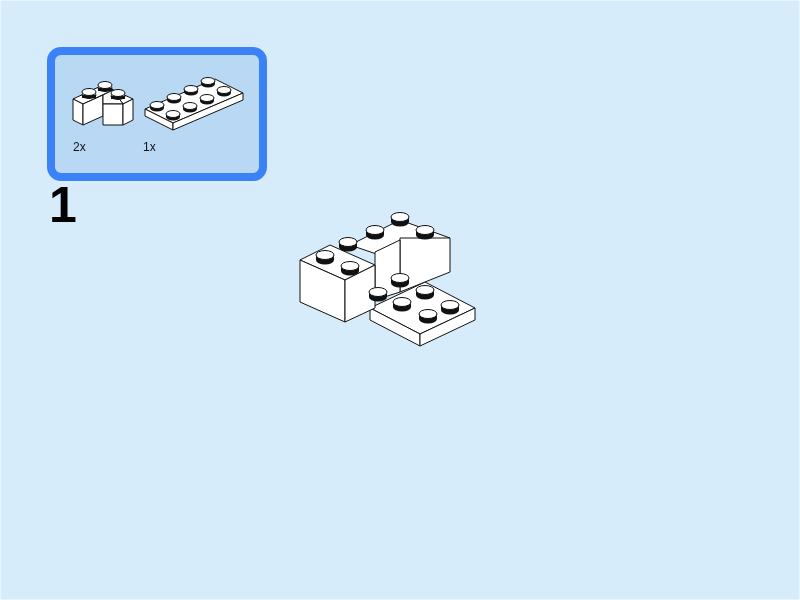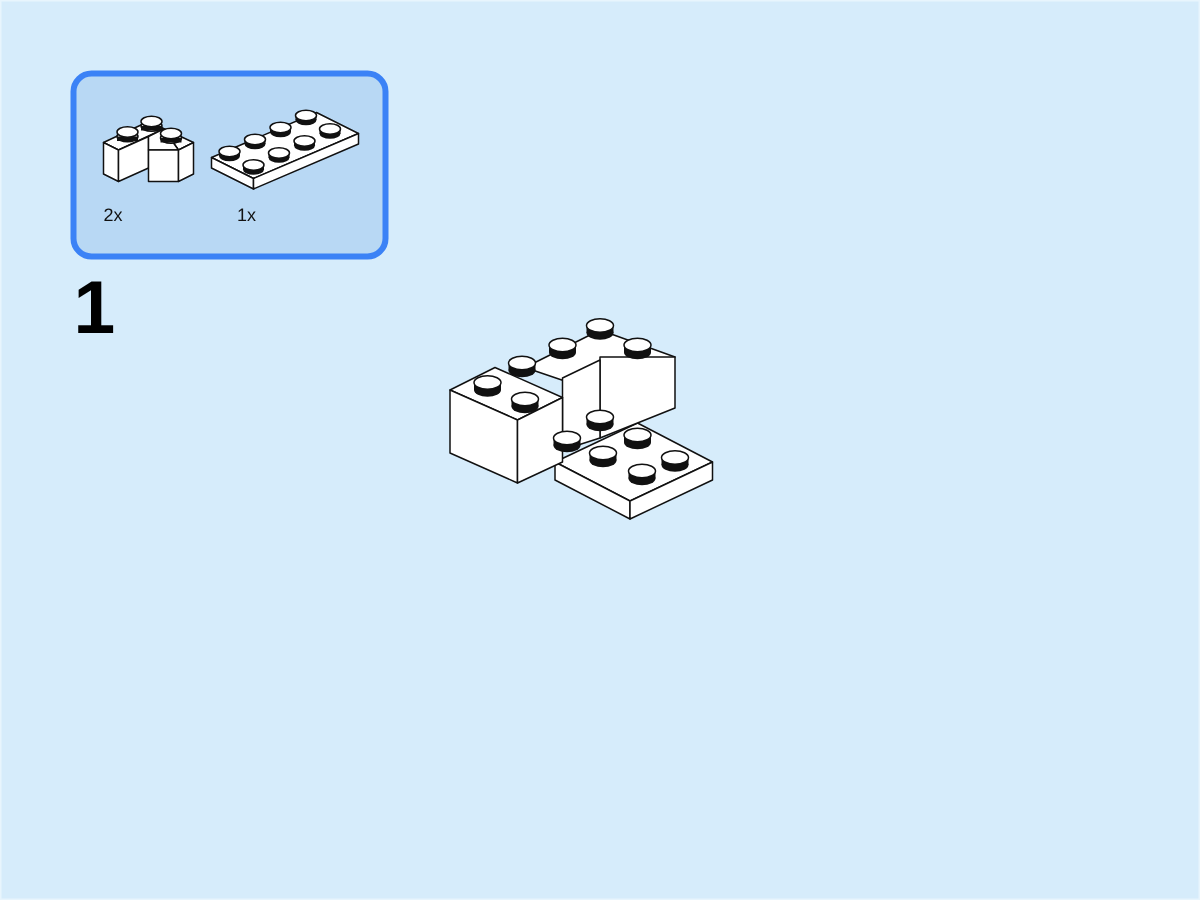--- a/index.html
+++ b/index.html
@@ -10,21 +10,21 @@
     position: relative;
   }
   .frame {
     position: absolute; left: 0; top: 0; width: 798px; height: 598px;
     border: 1px solid #e8f5fd;
   }
   .parts-box {
     position: absolute; left: 47px; top: 47px;
     width: 204px; height: 118px;
     background: #b8d8f4;
-    border: 4px solid #3b82f6;
+    border: 8px solid #3b82f6;
     border-radius: 14px;
   }
   .part { position: absolute; }
   .qty {
     position: absolute; font-size: 12px; color: #111;
   }
   .step-number {
     position: absolute; left: 49px; top: 180px;
     font-size: 50px; font-weight: bold; color: #000;
     line-height: 1;
@@ -115,21 +115,21 @@
             <ellipse cx="0" cy="0" rx="7" ry="3.5" fill="#fff" stroke="#111"></ellipse>
           </g>
         <g transform="translate(81,15)">
             <ellipse cx="0" cy="3" rx="7" ry="3.5" fill="#111"></ellipse>
             <rect x="-7" y="0" width="14" height="3" fill="#111"></rect>
             <ellipse cx="0" cy="0" rx="7" ry="3.5" fill="#fff" stroke="#111"></ellipse>
           </g>
       </g>
     </svg>
   </div>
-  <div class="qty" style="left:107px; top:85px;">1x</div>
+  <div class="qty" style="left:88px; top:85px;">1x</div>
 </div>
 
 <div class="step-number">1</div>
 
 <div class="model">
   <svg width="200" height="160" viewBox="0 0 200 160">
     <g stroke="#111" stroke-width="1" fill="#fff" stroke-linejoin="round">
 
       <polygon points="80,108 135,82 185,108 130,134"></polygon>
       <polygon points="80,108 130,134 130,146 80,120"></polygon>

